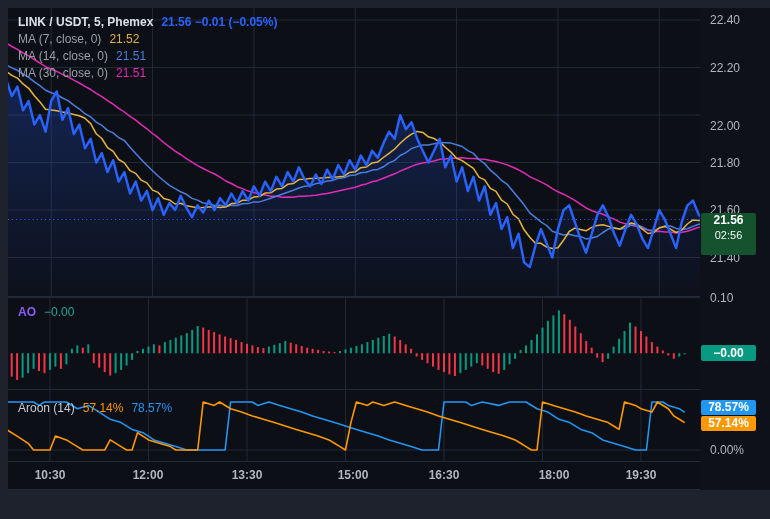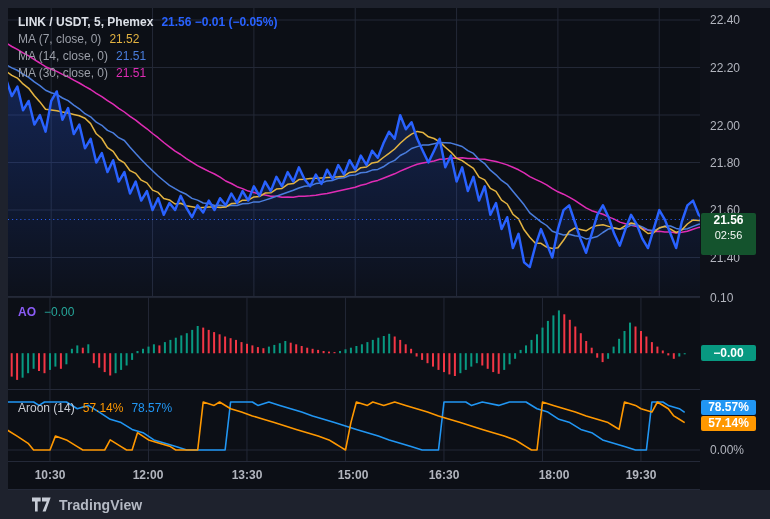--- a/index.html
+++ b/index.html
@@ -281,21 +281,14 @@
       <div class="badge" style="top: 408px; height: 15px; line-height: 15px; background: rgb(255, 152, 0);">57.14%</div>
       <div class="alabel" style="top: 434px;">0.00%</div>
     </div>
 
   <div class="sep sep-h" style="top:296px"></div>
   <div class="sep sep-h" style="top:389px"></div>
   <div class="sep sep-h" style="top:461px"></div>
   <div class="sep sep-h" style="top:489px"></div>
   <div class="sep sep-v"></div>
 
-  <div class="logo-bar">
-    <svg class="logo-glyph" viewBox="0 0 30 21">
-      <path d="M0,0 H13 V6 H8.5 V21 H4.5 V6 H0 Z" fill="#c7ccd6"></path>
-      <path d="M15,0 H28 L20.5,21 H15.8 L22,6 H15 Z" fill="#c7ccd6"></path>
-    </svg>
-    <span class="logo-text">TradingView</span>
-  </div>
 
 </div>
 
 </body></html>

